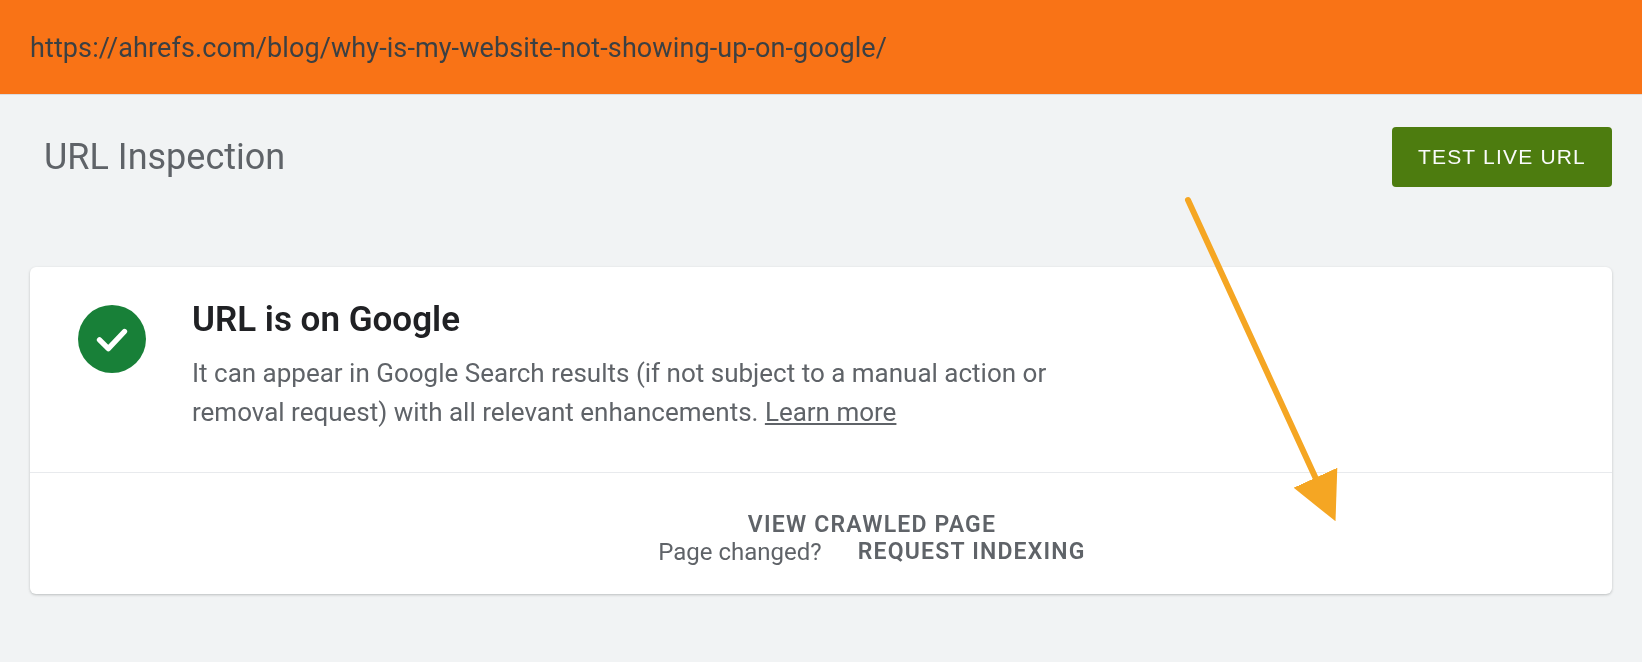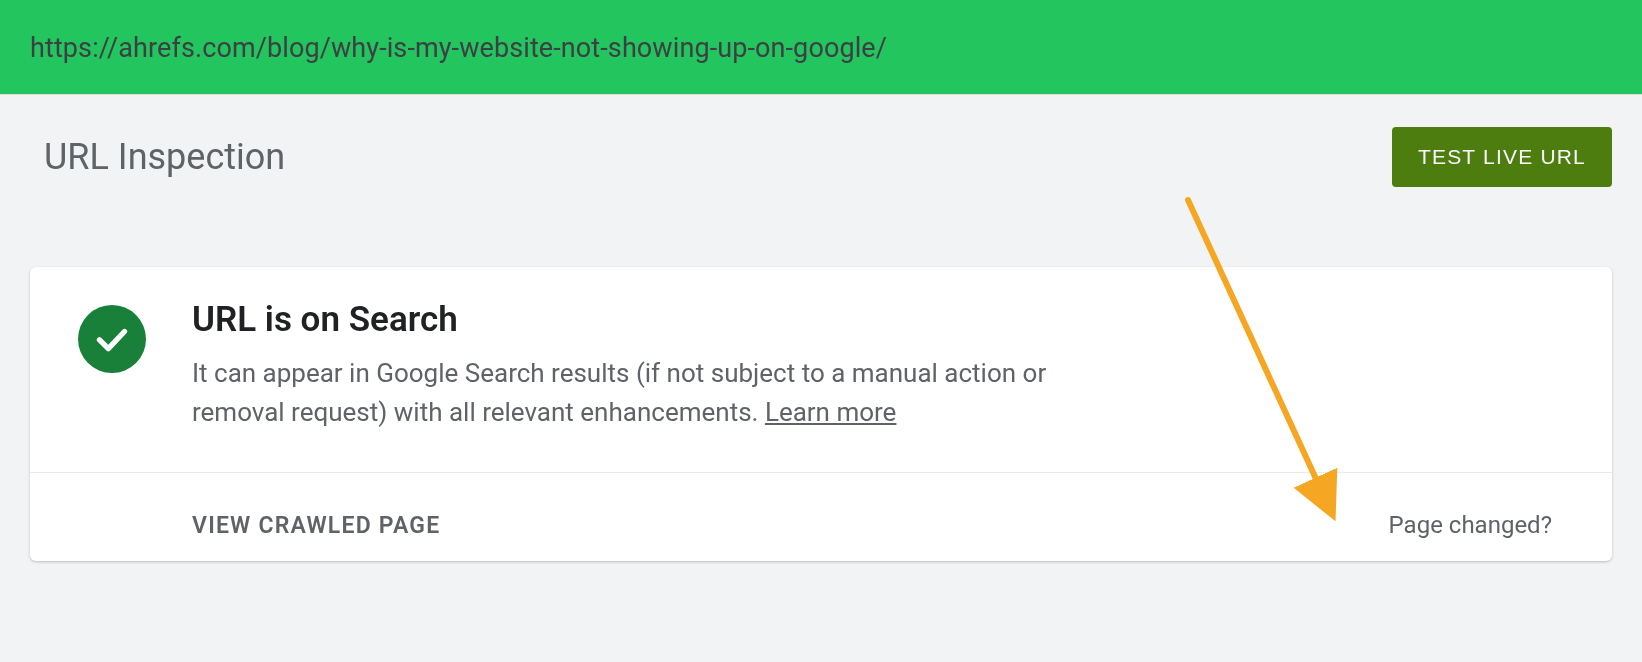--- a/index.html
+++ b/index.html
@@ -9,21 +9,21 @@
     font-family: Roboto, "Helvetica Neue", Arial, sans-serif;
     background: #f1f3f4;
     color: #202124;
     overflow: hidden;
   }
   .url-bar {
     width: 100%;
     padding: 32px 30px 30px 30px;
     font-size: 27px;
     color: #3c4043;
-    background: #22c55e;
+    background: #f97316;
     border-bottom: 1px solid #dadce0;
     letter-spacing: 0.1px;
   }
   .inspection-header {
     display: flex;
     align-items: center;
     justify-content: space-between;
     padding: 32px 30px 10px 44px;
   }
   .inspection-title {
@@ -86,21 +86,22 @@
   .status-desc a {
     color: #5f6368;
     text-decoration: underline;
     cursor: pointer;
   }
   .card-bottom {
     border-top: 1px solid #e8eaed;
     display: flex;
     align-items: center;
     justify-content: space-between;
-    padding: 38px 60px 22px 162px;
+    padding: 38px 60px 28px 162px;
+    flex-direction: column;
   }
   .view-crawled {
     font-size: 23px;
     font-weight: 600;
     letter-spacing: 1.2px;
     color: #5f6368;
     cursor: pointer;
   }
   .right-actions {
     display: flex;
@@ -138,30 +139,31 @@
 </div>
 
 <div class="card">
   <div class="card-top">
     <div class="status-icon">
       <svg viewBox="0 0 24 24" fill="none" stroke="#ffffff" stroke-width="3.2" stroke-linecap="round" stroke-linejoin="round">
         <polyline points="4.5 12.5 9.8 17.8 19.5 7.5"></polyline>
       </svg>
     </div>
     <div class="status-text">
-      <div class="status-title">URL is on Search</div>
+      <div class="status-title">URL is on Google</div>
       <div class="status-desc">
         <span>It can appear in Google Search results (if not subject to a manual action or removal request) with all relevant enhancements. </span><a>Learn more</a>
       </div>
     </div>
   </div>
   <div class="card-bottom">
     <div class="view-crawled">VIEW CRAWLED PAGE</div>
     <div class="right-actions">
       <div class="page-changed">Page changed?</div>
+      <div class="request-indexing">REQUEST INDEXING</div>
     </div>
   </div>
 </div>
 
 <svg class="annotation-arrow" width="200" height="340" viewBox="0 0 200 340">
   <defs>
     <marker id="arrowhead" markerWidth="8" markerHeight="8" refX="5" refY="4" orient="auto">
       <polygon points="0 0, 8 4, 0 8" fill="#f5a623"></polygon>
     </marker>
   </defs>

